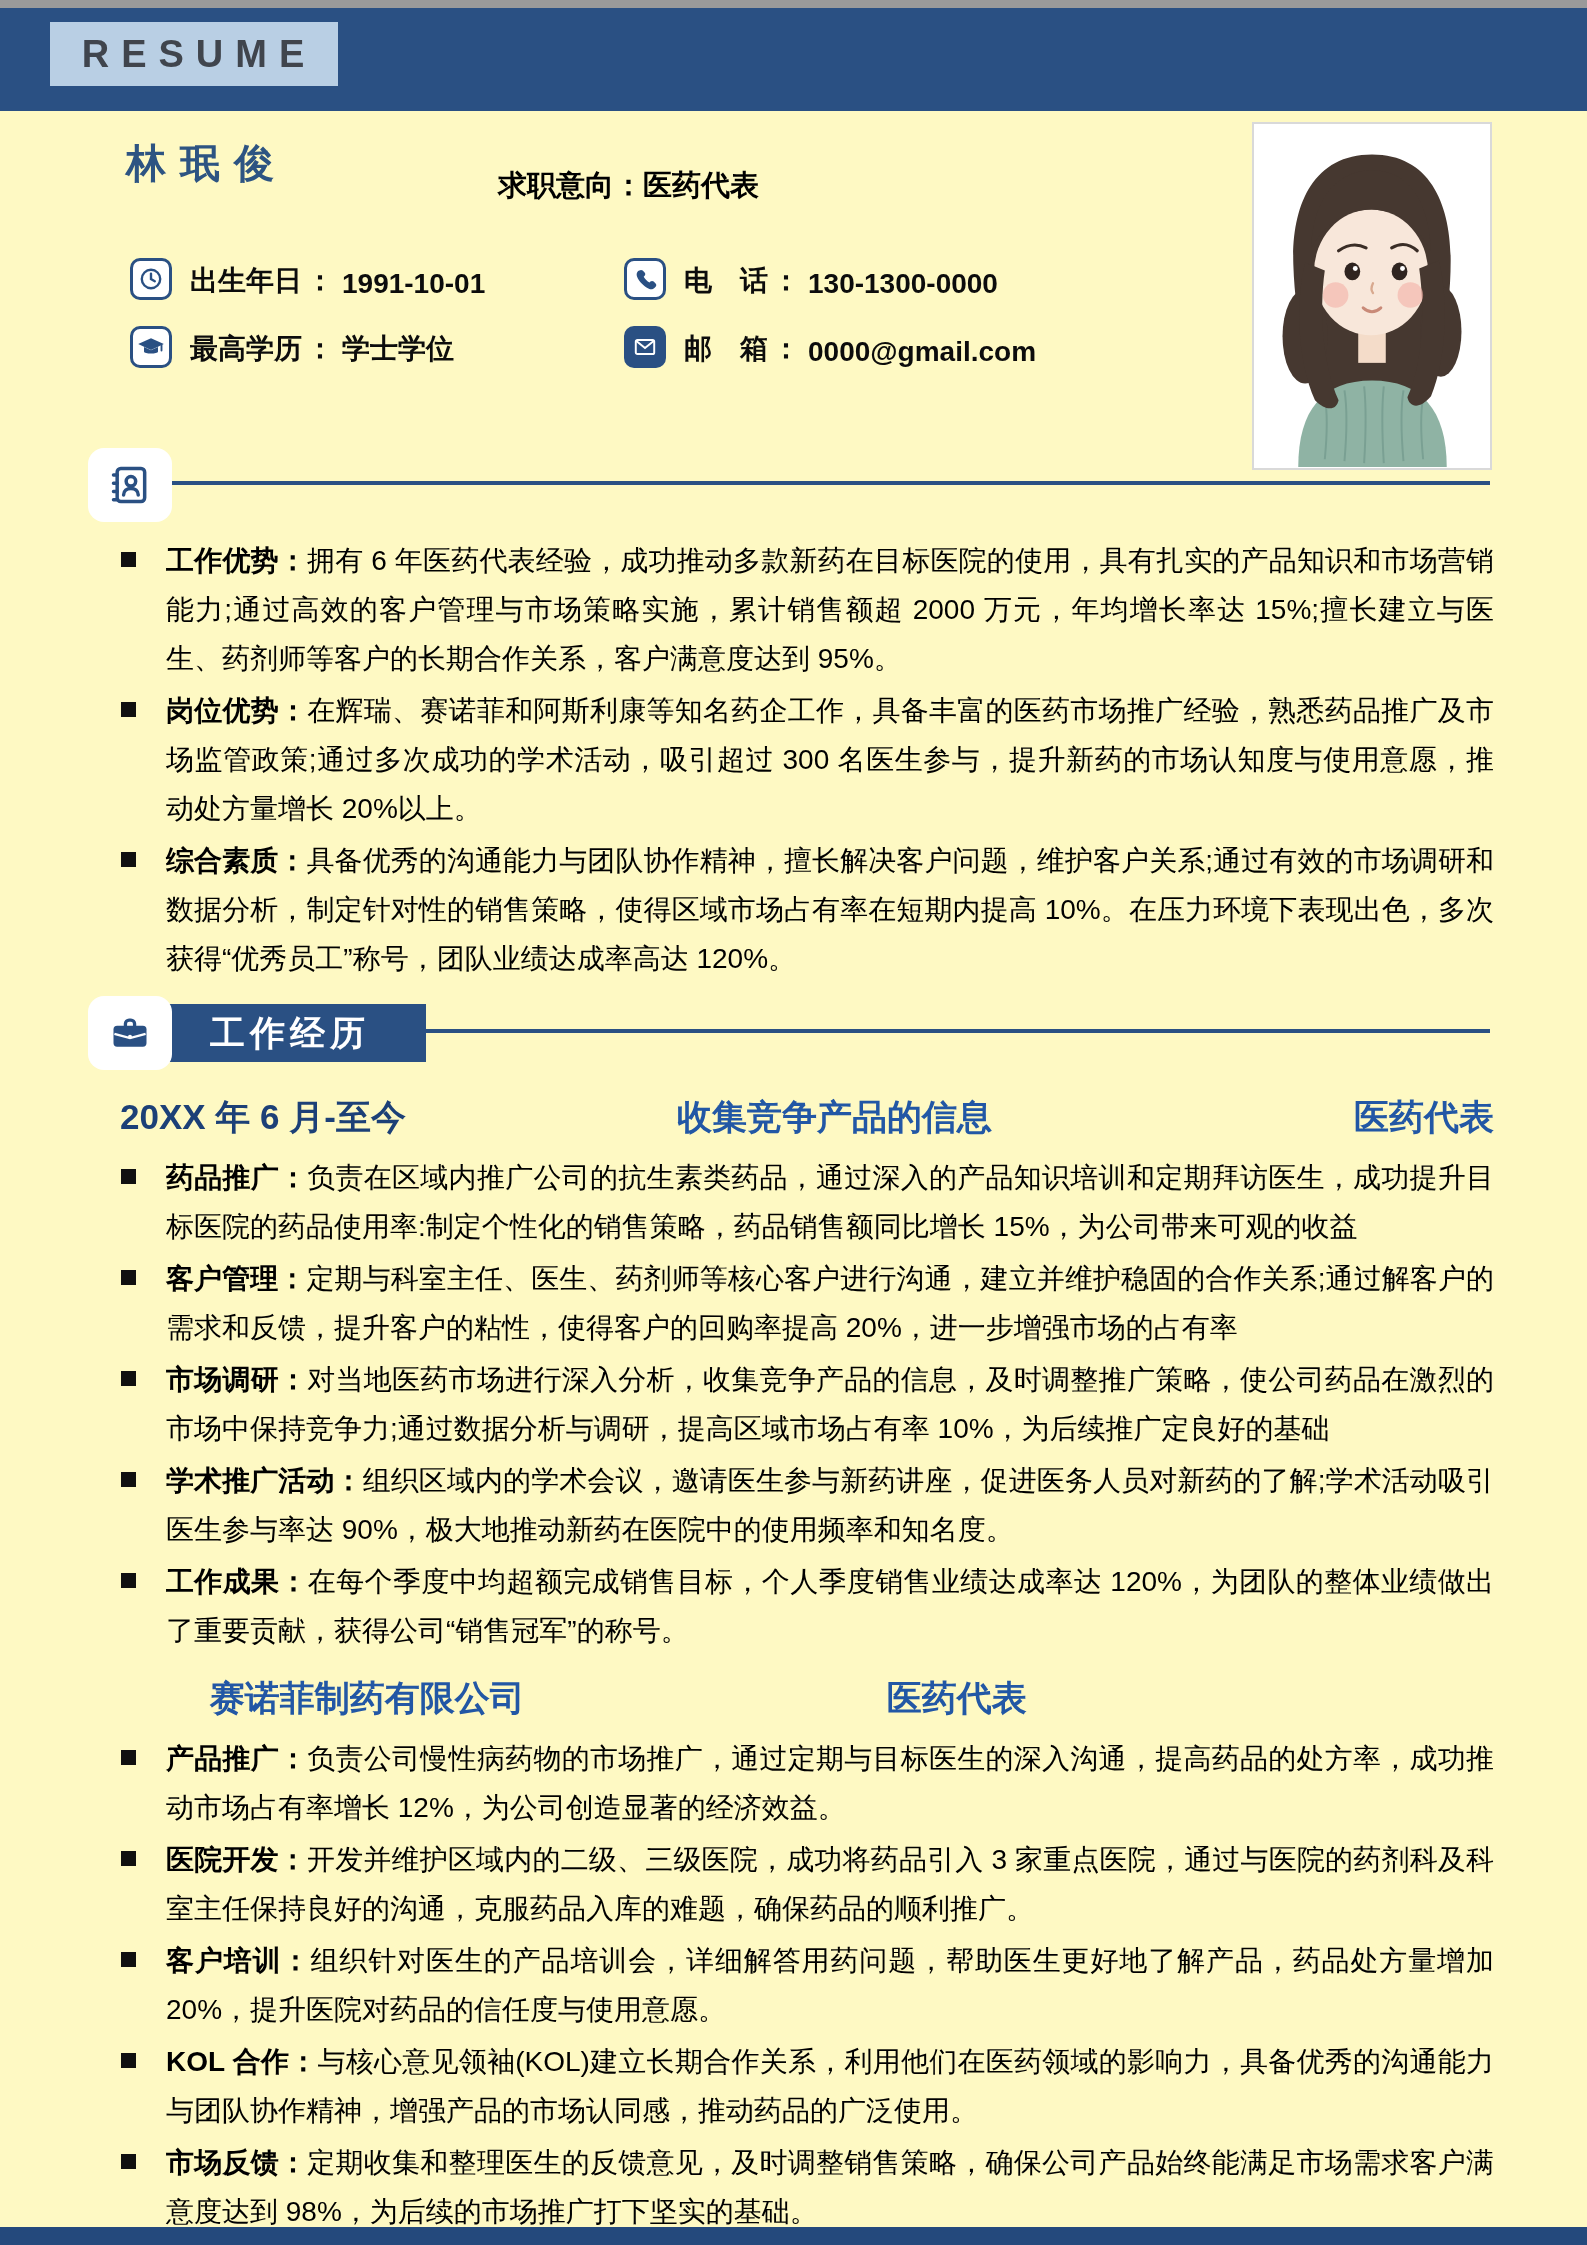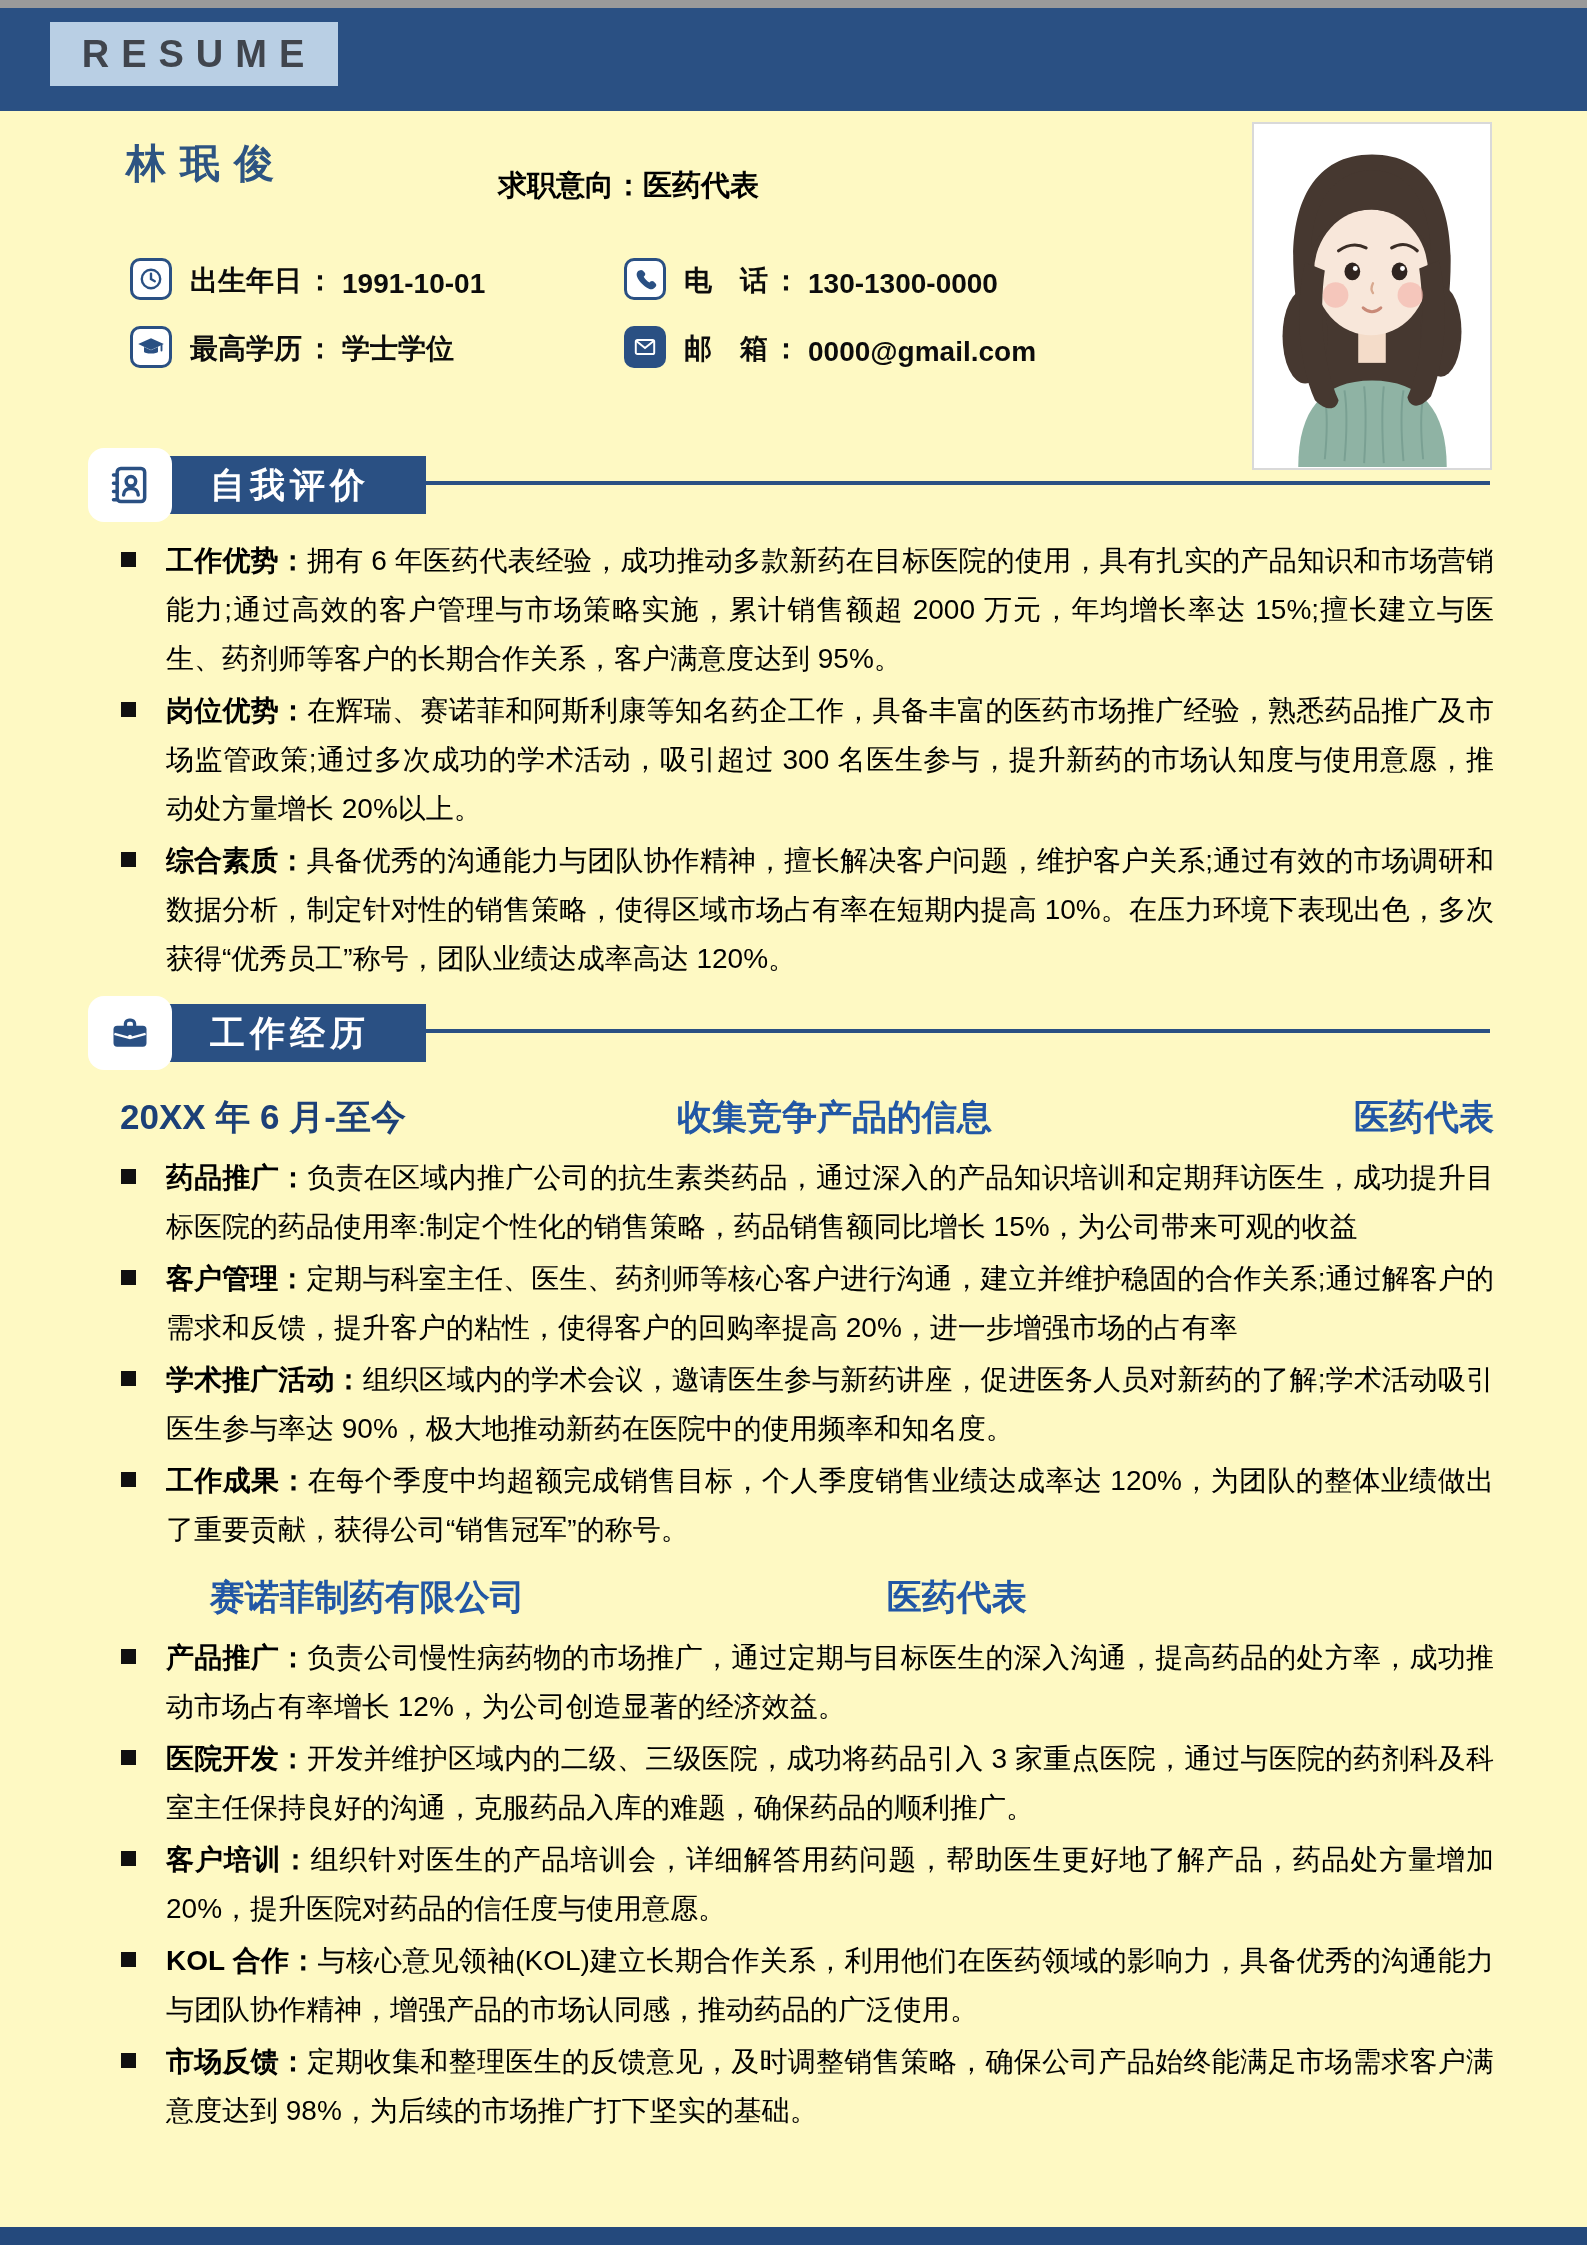--- a/index.html
+++ b/index.html
@@ -140,23 +140,20 @@
         <circle cx="151" cy="146" r="2.5" fill="#fff"></circle>
       <circle cx="83" cy="173" r="13" fill="#f3b0a6" opacity="0.6"></circle>
       <circle cx="159" cy="173" r="13" fill="#f3b0a6" opacity="0.6"></circle>
       <path d="M121 161 q-3 6 0 10" stroke="#d8a98f" stroke-width="2.4" fill="none" stroke-linecap="round"></path>
       <path d="M111 186 q9 8 18 0" stroke="#c98a78" stroke-width="3" fill="none" stroke-linecap="round"></path>
     </svg>
   </div>
 
   <div class="sec-head" style="top:440px">
     <div class="sec-rule"></div>
-    <div class="sec-bar">
-      <span>自我评价</span>
-    </div>
     <div class="sec-chip">
       <svg width="44" height="44" viewBox="0 0 24 24" fill="none" stroke="#2a5083" stroke-width="1.9" stroke-linecap="round">
         <rect x="5" y="3" width="15" height="18" rx="2"></rect>
         <path d="M3 6.5h2M3 11h2M3 15.5h2M3 20h2"></path>
         <circle cx="12.5" cy="10" r="2.6"></circle>
         <path d="M8.5 17.5 c0-2.3 1.8-3.6 4-3.6 s4 1.3 4 3.6"></path>
       </svg>
     </div>
   </div>
 
@@ -194,20 +191,23 @@
       <span class="jh-company">收集竞争产品的信息</span>
       <span class="jh-role">医药代表</span>
     </div>
     <div class="item">
       <span class="sq"></span><span class="lbl">药品推广</span><span class="colon">：</span><span>负责在区域内推广公司的抗生素类药品，通过深入的产品知识培训和定期拜访医生，成功提升目标医院的药品使用率:制定个性化的销售策略，药品销售额同比增长 15%，为公司带来可观的收益</span>
     </div>
     <div class="item">
       <span class="sq"></span><span class="lbl">客户管理</span><span class="colon">：</span><span>定期与科室主任、医生、药剂师等核心客户进行沟通，建立并维护稳固的合作关系;通过解客户的需求和反馈，提升客户的粘性，使得客户的回购率提高 20%，进一步增强市场的占有率</span>
     </div>
     <div class="item">
+      <span class="sq"></span><span class="lbl">市场调研</span><span class="colon">：</span><span>对当地医药市场进行深入分析，收集竞争产品的信息，及时调整推广策略，使公司药品在激烈的市场中保持竞争力;通过数据分析与调研，提高区域市场占有率 10%，为后续推广定良好的基础</span>
+    </div>
+    <div class="item">
       <span class="sq"></span><span class="lbl">学术推广活动</span><span class="colon">：</span><span>组织区域内的学术会议，邀请医生参与新药讲座，促进医务人员对新药的了解;学术活动吸引医生参与率达 90%，极大地推动新药在医院中的使用频率和知名度。</span>
     </div>
     <div class="item">
       <span class="sq"></span><span class="lbl">工作成果</span><span class="colon">：</span><span>在每个季度中均超额完成销售目标，个人季度销售业绩达成率达 120%，为团队的整体业绩做出了重要贡献，获得公司“销售冠军”的称号。</span>
     </div>
 
     <div class="jobhead second">
       <span class="jh-company">赛诺菲制药有限公司</span>
       <span class="jh-role">医药代表</span>
     </div>

